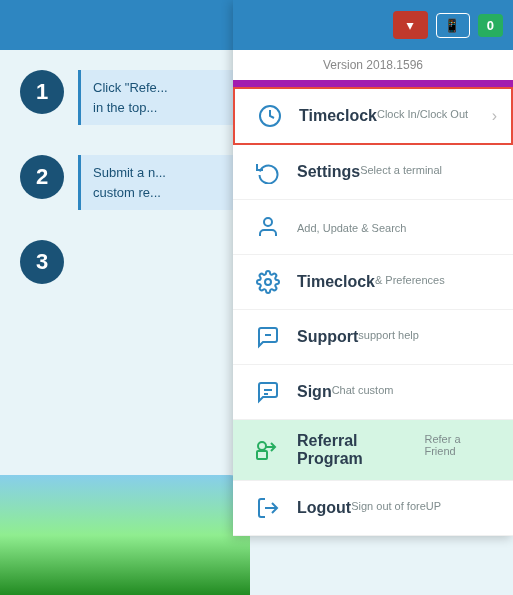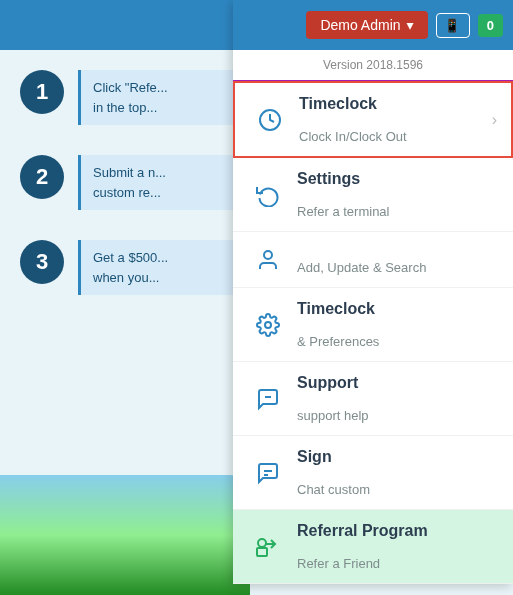--- a/index.html
+++ b/index.html
@@ -137,21 +137,21 @@
       font-size: 13px;
       font-weight: bold;
       cursor: pointer;
     }
 
     .version-row {
       text-align: center;
       padding: 8px;
       font-size: 12px;
       color: #888;
-      border-bottom: 1px solid #a21caf;
+      border-bottom: 7px solid #a21caf;
     }
 
     .menu-item {
       display: flex;
       align-items: center;
       padding: 12px 20px;
       cursor: pointer;
       border-bottom: 1px solid #f0f0f0;
       gap: 14px;
       position: relative;
@@ -167,33 +167,33 @@
       display: flex;
       align-items: center;
       justify-content: center;
       color: #2e86c1;
       font-size: 20px;
       flex-shrink: 0;
     }
 
     .menu-text {
       display: flex;
-      flex-direction: column;
+      flex-direction: row;
     }
 
     .menu-title {
       font-size: 16px;
       font-weight: 600;
       color: #2c3e50;
     }
 
     .menu-sub {
-      font-size: 13px;
+      font-size: 11px;
       color: #7f8c8d;
-      margin-top: 16px;
+      margin-top: 1px;
     }
 
     .chevron-right {
       position: absolute;
       right: 14px;
       color: #bbb;
       font-size: 16px;
     }
 
     
@@ -218,34 +218,30 @@
       </div>
     </div>
     <div class="step-item">
       <div class="step-circle">2</div>
       <div class="step-text-box">
         Submit a n...<br>custom re...
       </div>
     </div>
     <div class="step-item">
       <div class="step-circle">3</div>
-      <div class="step-text-box">
-        Get a $500...<br>when you...
-      </div>
     </div>
   </div>
 
   <div class="golf-bg"></div>
 </div>
 
 <div class="dropdown-overlay">
 
   <div class="dropdown-header">
     <button class="admin-dropdown-btn">
-      <span>Demo Admin</span>
       <span>▾</span>
     </button>
     <button class="phone-icon-btn">
       <span>📱</span>
     </button>
     <button class="badge-btn">
       <span>0</span>
     </button>
   </div>
 
@@ -269,21 +265,21 @@
 
   <div class="menu-item">
     <div class="menu-icon">
       <svg width="24" height="24" viewBox="0 0 24 24" fill="none" stroke="#2e86c1" stroke-width="2">
         <polyline points="1 4 1 10 7 10"></polyline>
         <path d="M3.51 15a9 9 0 1 0 .49-3.5"></path>
       </svg>
     </div>
     <div class="menu-text">
       <span class="menu-title">Settings</span>
-      <span class="menu-sub">Refer a terminal</span>
+      <span class="menu-sub">Select a terminal</span>
     </div>
   </div>
 
   <div class="menu-item">
     <div class="menu-icon">
       <svg width="24" height="24" viewBox="0 0 24 24" fill="none" stroke="#2e86c1" stroke-width="2">
         <path d="M20 21v-2a4 4 0 0 0-4-4H8a4 4 0 0 0-4 4v2"></path>
         <circle cx="12" cy="7" r="4"></circle>
       </svg>
     </div>
@@ -340,14 +336,27 @@
         <path d="M16 6 L20 10 L16 14"></path>
         <line x1="10" y1="10" x2="20" y2="10"></line>
       </svg>
     </div>
     <div class="menu-text">
       <span class="menu-title">Referral Program</span>
       <span class="menu-sub">Refer a Friend</span>
     </div>
   </div>
 
+  <div class="menu-item">
+    <div class="menu-icon">
+      <svg width="24" height="24" viewBox="0 0 24 24" fill="none" stroke="#2e86c1" stroke-width="2">
+        <path d="M9 21H5a2 2 0 0 1-2-2V5a2 2 0 0 1 2-2h4"></path>
+        <polyline points="16 17 21 12 16 7"></polyline>
+        <line x1="21" y1="12" x2="9" y2="12"></line>
+      </svg>
+    </div>
+    <div class="menu-text">
+      <span class="menu-title">Logout</span>
+      <span class="menu-sub">Sign out of foreUP</span>
+    </div>
+  </div>
 
 </div>
 
 </body></html>

